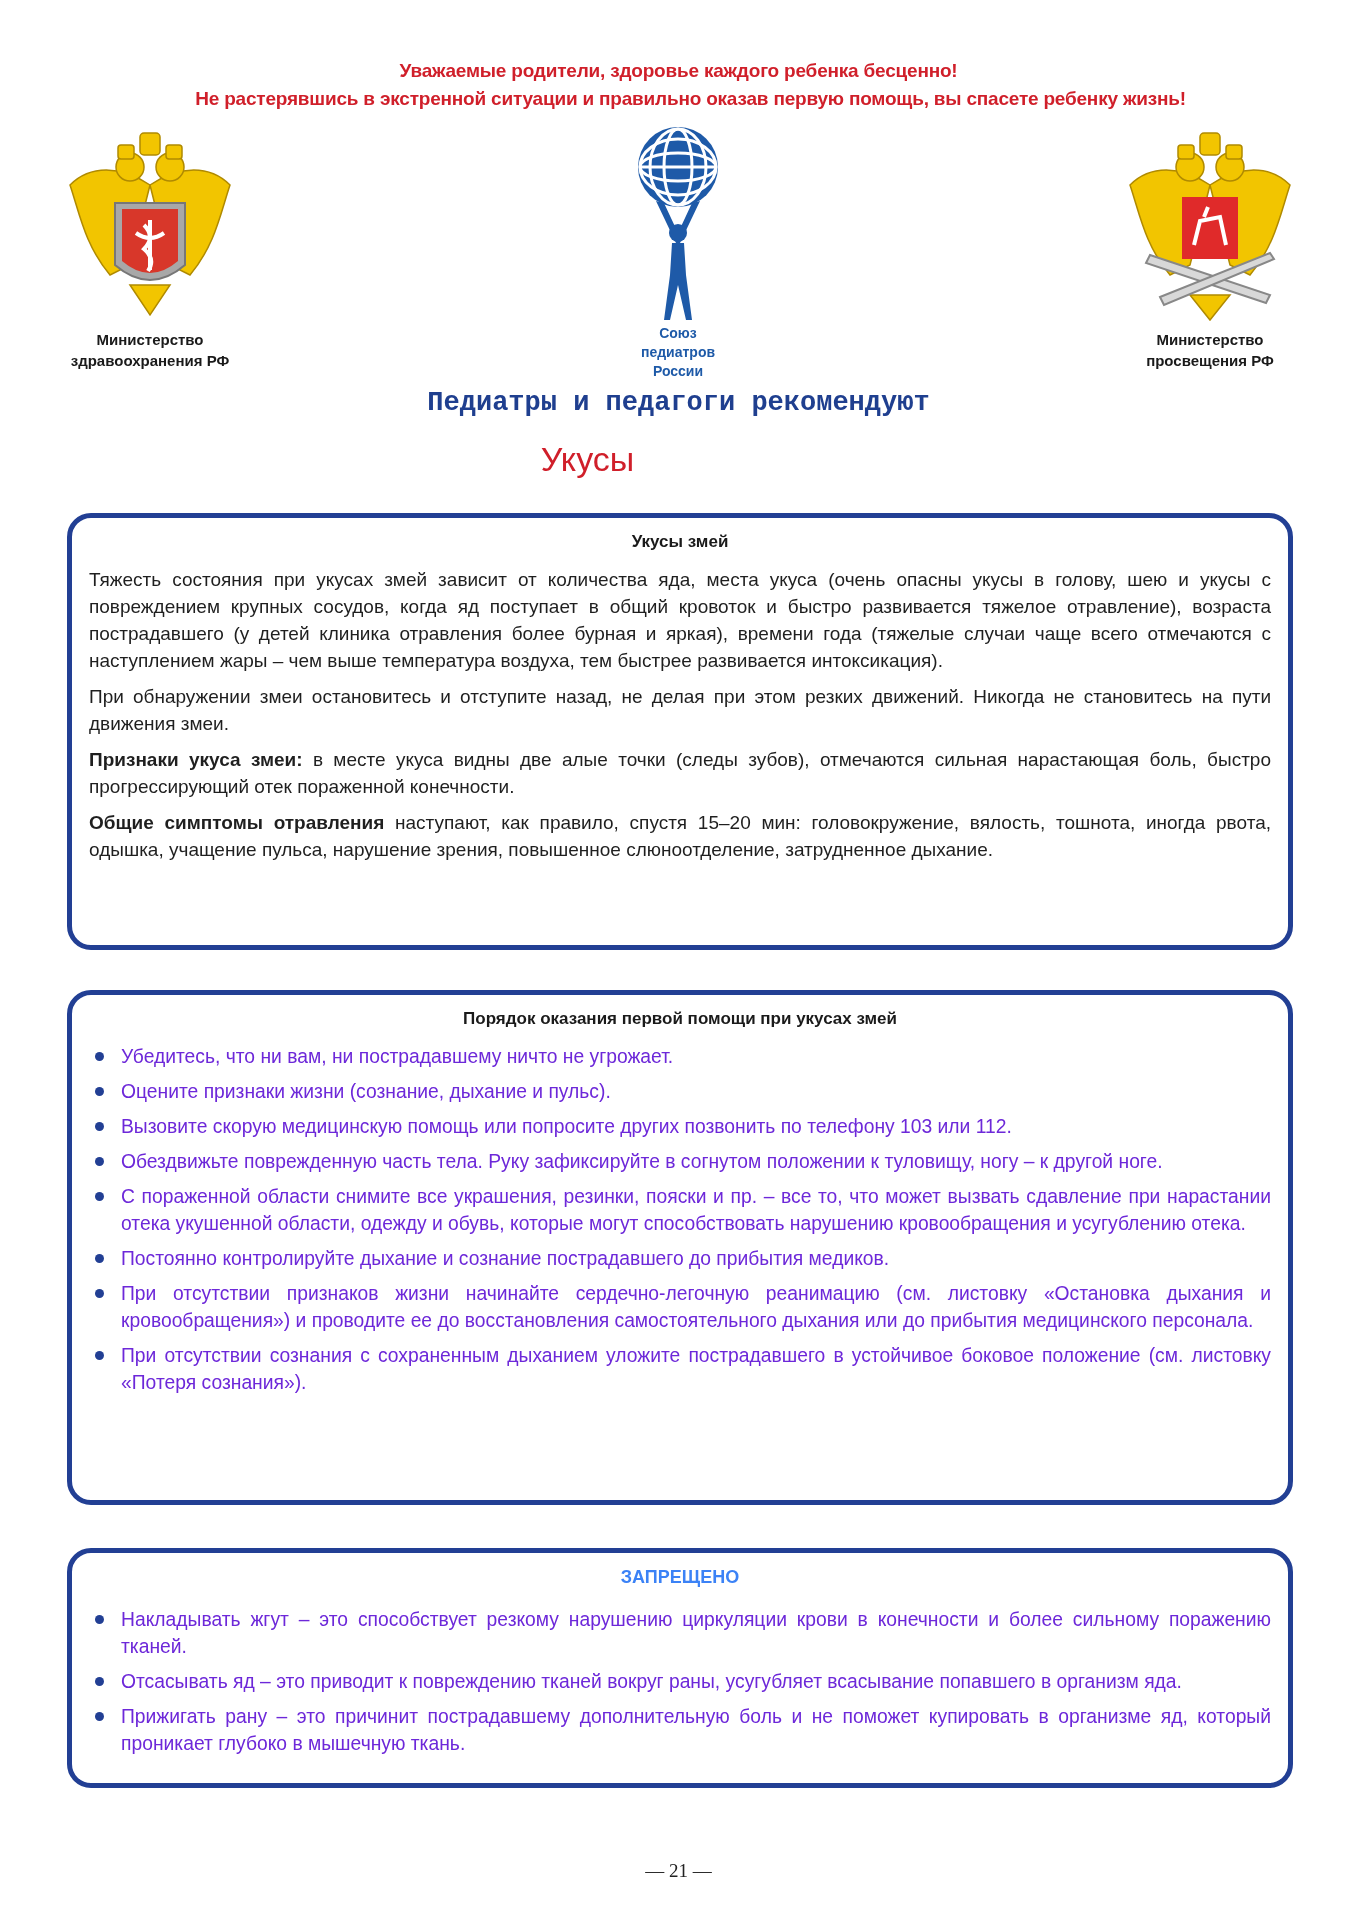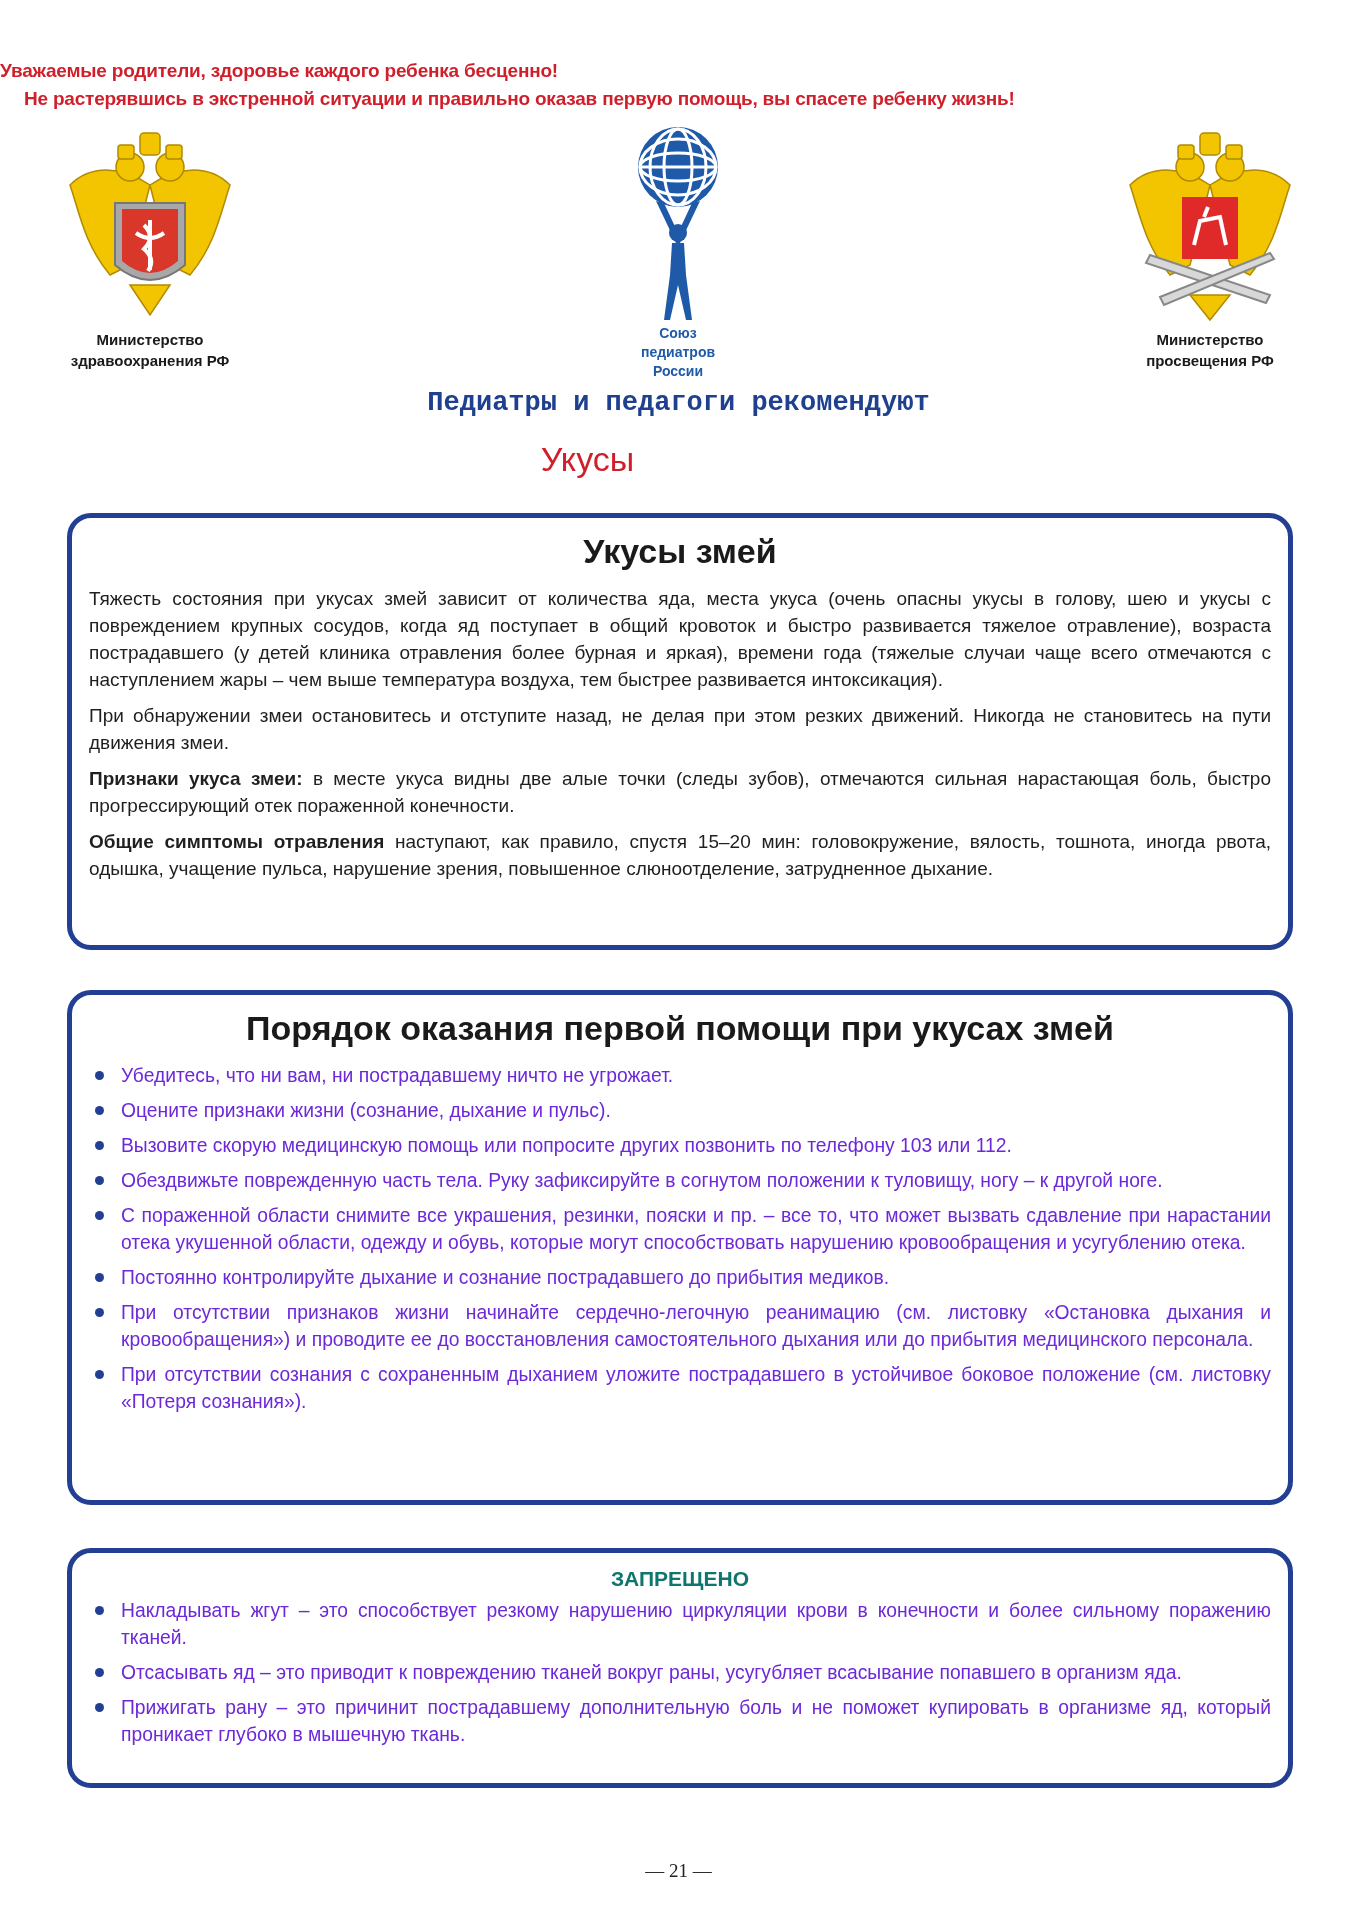--- a/index.html
+++ b/index.html
@@ -1,39 +1,39 @@
 <!DOCTYPE html>
 <html><head>
 <meta charset="utf-8">
 <style>
   * { box-sizing: border-box; margin: 0; padding: 0; }
   html, body { width: 1357px; height: 1920px; background: #ffffff; }
   body { position: relative; font-family: "Liberation Sans", sans-serif; color: #1a1a1a; overflow: hidden; }
 
-  .top-msg { position: absolute; left: 0; width: 1357px; text-align: left; color: #d01f2a; font-weight: bold; font-size: 19px; letter-spacing: -0.2px; }
+  .top-msg { position: absolute; left: 0; width: 1357px; text-align: center; color: #d01f2a; font-weight: bold; font-size: 19px; letter-spacing: -0.2px; }
   .top-msg.l1 { top: 60px; }
   .top-msg.l2 { top: 88px; padding-left: 24px; }
 
   .logo-block { position: absolute; text-align: center; }
   .logo-block .cap { font-weight: bold; font-size: 15px; line-height: 21px; color: #1a1a1a; }
   #logo-left { left: 50px; top: 125px; width: 200px; }
   #logo-right { left: 1110px; top: 125px; width: 200px; }
   #logo-center { left: 618px; top: 125px; width: 120px; }
   #logo-center .cap { color: #1e5aa8; font-size: 14px; line-height: 19px; }
 
   .subtitle { position: absolute; left: 0; width: 1357px; top: 388px; text-align: center; color: #1f3f8f; font-weight: bold; font-size: 27px; font-family: Liberation Mono, monospace; }
   .main-title { position: absolute; left: 18px; width: 1139px; top: 440px; text-align: center; color: #d01f2a; font-weight: normal; font-size: 34px; }
 
   .box { position: absolute; left: 67px; width: 1226px; border: 5px solid #223f94; border-radius: 24px; padding: 14px 17px 14px 17px; }
   #box1 { top: 513px; height: 437px; }
   #box2 { top: 990px; height: 515px; }
   #box3 { top: 1548px; height: 240px; }
 
-  .box-title { text-align: center; font-weight: bold; font-size: 34px; color: #1a1a1a; margin-bottom: 14px; }
-  #box3 .box-title { color: #0f766e; font-size: 21px; margin-bottom: 6px; }
+  .box-title { text-align: center; font-weight: bold; font-size: 17px; color: #1a1a1a; margin-bottom: 14px; }
+  #box3 .box-title { color: #3b82f6; font-size: 18px; margin-bottom: 18px; }
 
   .para { font-size: 19px; line-height: 27px; text-align: justify; margin-bottom: 9px; color: #1f1f1f; }
   .para b { font-weight: bold; }
 
   ul.bullets { list-style: none; }
   ul.bullets li { position: relative; padding-left: 32px; font-size: 19.3px; line-height: 27px; text-align: justify; margin-bottom: 8px; color: #6d28d9; }
   ul.bullets li .dot { position: absolute; left: 6px; top: 9px; width: 9px; height: 9px; border-radius: 50%; background: #223f94; }
 
   .page-num { position: absolute; top: 1860px; left: 0; width: 1357px; text-align: center; font-family: "Liberation Serif", serif; font-size: 19px; color: #222; }
 </style>

